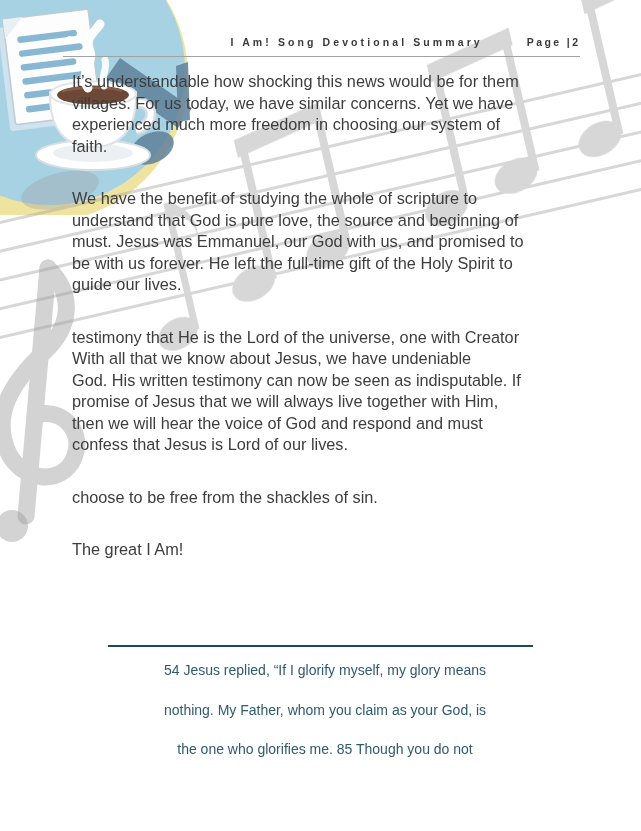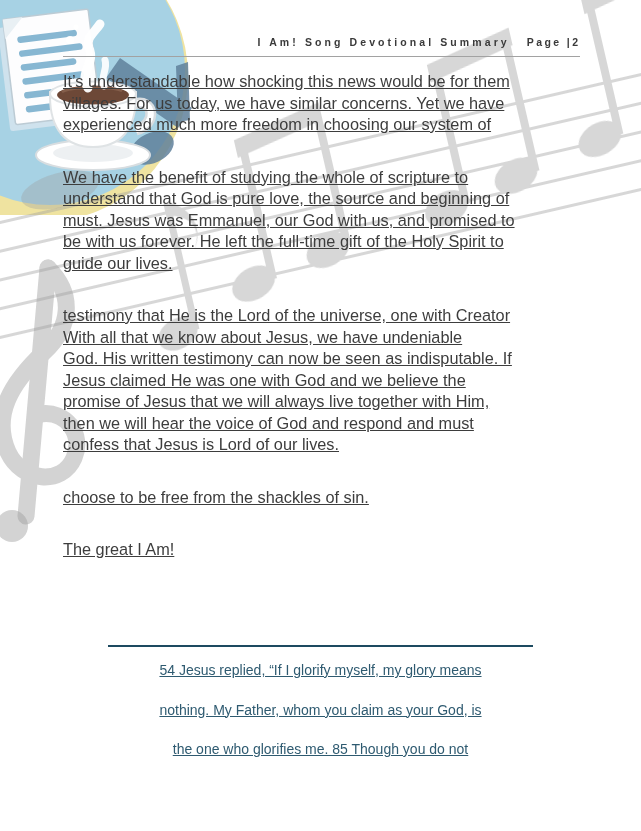--- a/index.html
+++ b/index.html
@@ -11,36 +11,36 @@
     font-family:"Liberation Sans", sans-serif;
     margin:0 auto;
   }
   
   .logo-wrap{position:absolute;left:0;top:0;width:240px;height:215px;z-index:1;}
   .watermark-wrap{position:absolute;left:0;top:0;width:641px;height:831px;z-index:2;pointer-events:none;}
   .clef-wrap{position:absolute;left:-30px;top:258px;width:140px;height:300px;z-index:2;pointer-events:none;}
   
   .header{
     position:absolute;top:36px;right:63px;z-index:5;
-    display:flex;align-items:baseline;gap:17px;
+    display:flex;align-items:baseline;gap:44px;
     color:#3a3a3a;font-size:10.5px;font-weight:700;white-space:nowrap;
   }
   .header .title{letter-spacing:3.1px;}
   .header .pagelabel{letter-spacing:2.4px;font-weight:700;}
   .header .pagenum{font-weight:800;letter-spacing:0;}
   .header-rule{
     position:absolute;left:63px;top:56px;width:517px;height:0;
     border-top:1.2px solid #a2a2a2;z-index:5;
   }
   
   .body-text{
     position:absolute;left:63px;top:71px;width:520px;z-index:5;
     color:#3d3d3d;font-size:16.3px;line-height:21.5px;
   }
-  .para{margin:0 0 31px 0;text-decoration:underline;}
+  .para{margin:0 0 31px 9px;}
   .para:last-child{margin-bottom:0;}
   .line{white-space:nowrap;}
   
   .divider{
     position:absolute;left:108px;top:645px;width:425px;height:0;
     border-top:2px solid #1d4a60;z-index:5;
   }
   .quote{
     position:absolute;left:98px;top:651px;width:445px;z-index:5;
     color:#2e5a70;font-size:14px;line-height:39.5px;text-align:center;
@@ -147,33 +147,33 @@
       <span class="pagelabel">Page |</span><span class="pagenum">2</span>
     </span>
   </div>
   <div class="header-rule"></div>
 
   <div class="body-text">
       <div class="para">
         <div class="line">It’s understandable how shocking this news would be for them</div>
         <div class="line">villages. For us today, we have similar concerns. Yet we have</div>
         <div class="line">experienced much more freedom in choosing our system of</div>
+        <div class="line">faith.</div>
       </div>
       <div class="para">
         <div class="line">We have the benefit of studying the whole of scripture to</div>
         <div class="line">understand that God is pure love, the source and beginning of</div>
         <div class="line">must. Jesus was Emmanuel, our God with us, and promised to</div>
         <div class="line">be with us forever. He left the full-time gift of the Holy Spirit to</div>
         <div class="line">guide our lives.</div>
       </div>
       <div class="para">
         <div class="line">testimony that He is the Lord of the universe, one with Creator</div>
         <div class="line">With all that we know about Jesus, we have undeniable</div>
         <div class="line">God. His written testimony can now be seen as indisputable. If</div>
-        <div class="line">Jesus claimed He was one with God and we believe the</div>
         <div class="line">promise of Jesus that we will always live together with Him,</div>
         <div class="line">then we will hear the voice of God and respond and must</div>
         <div class="line">confess that Jesus is Lord of our lives.</div>
       </div>
       <div class="para">
         <div class="line">choose to be free from the shackles of sin.</div>
       </div>
       <div class="para">
         <div class="line">The great I Am!</div>
       </div>

